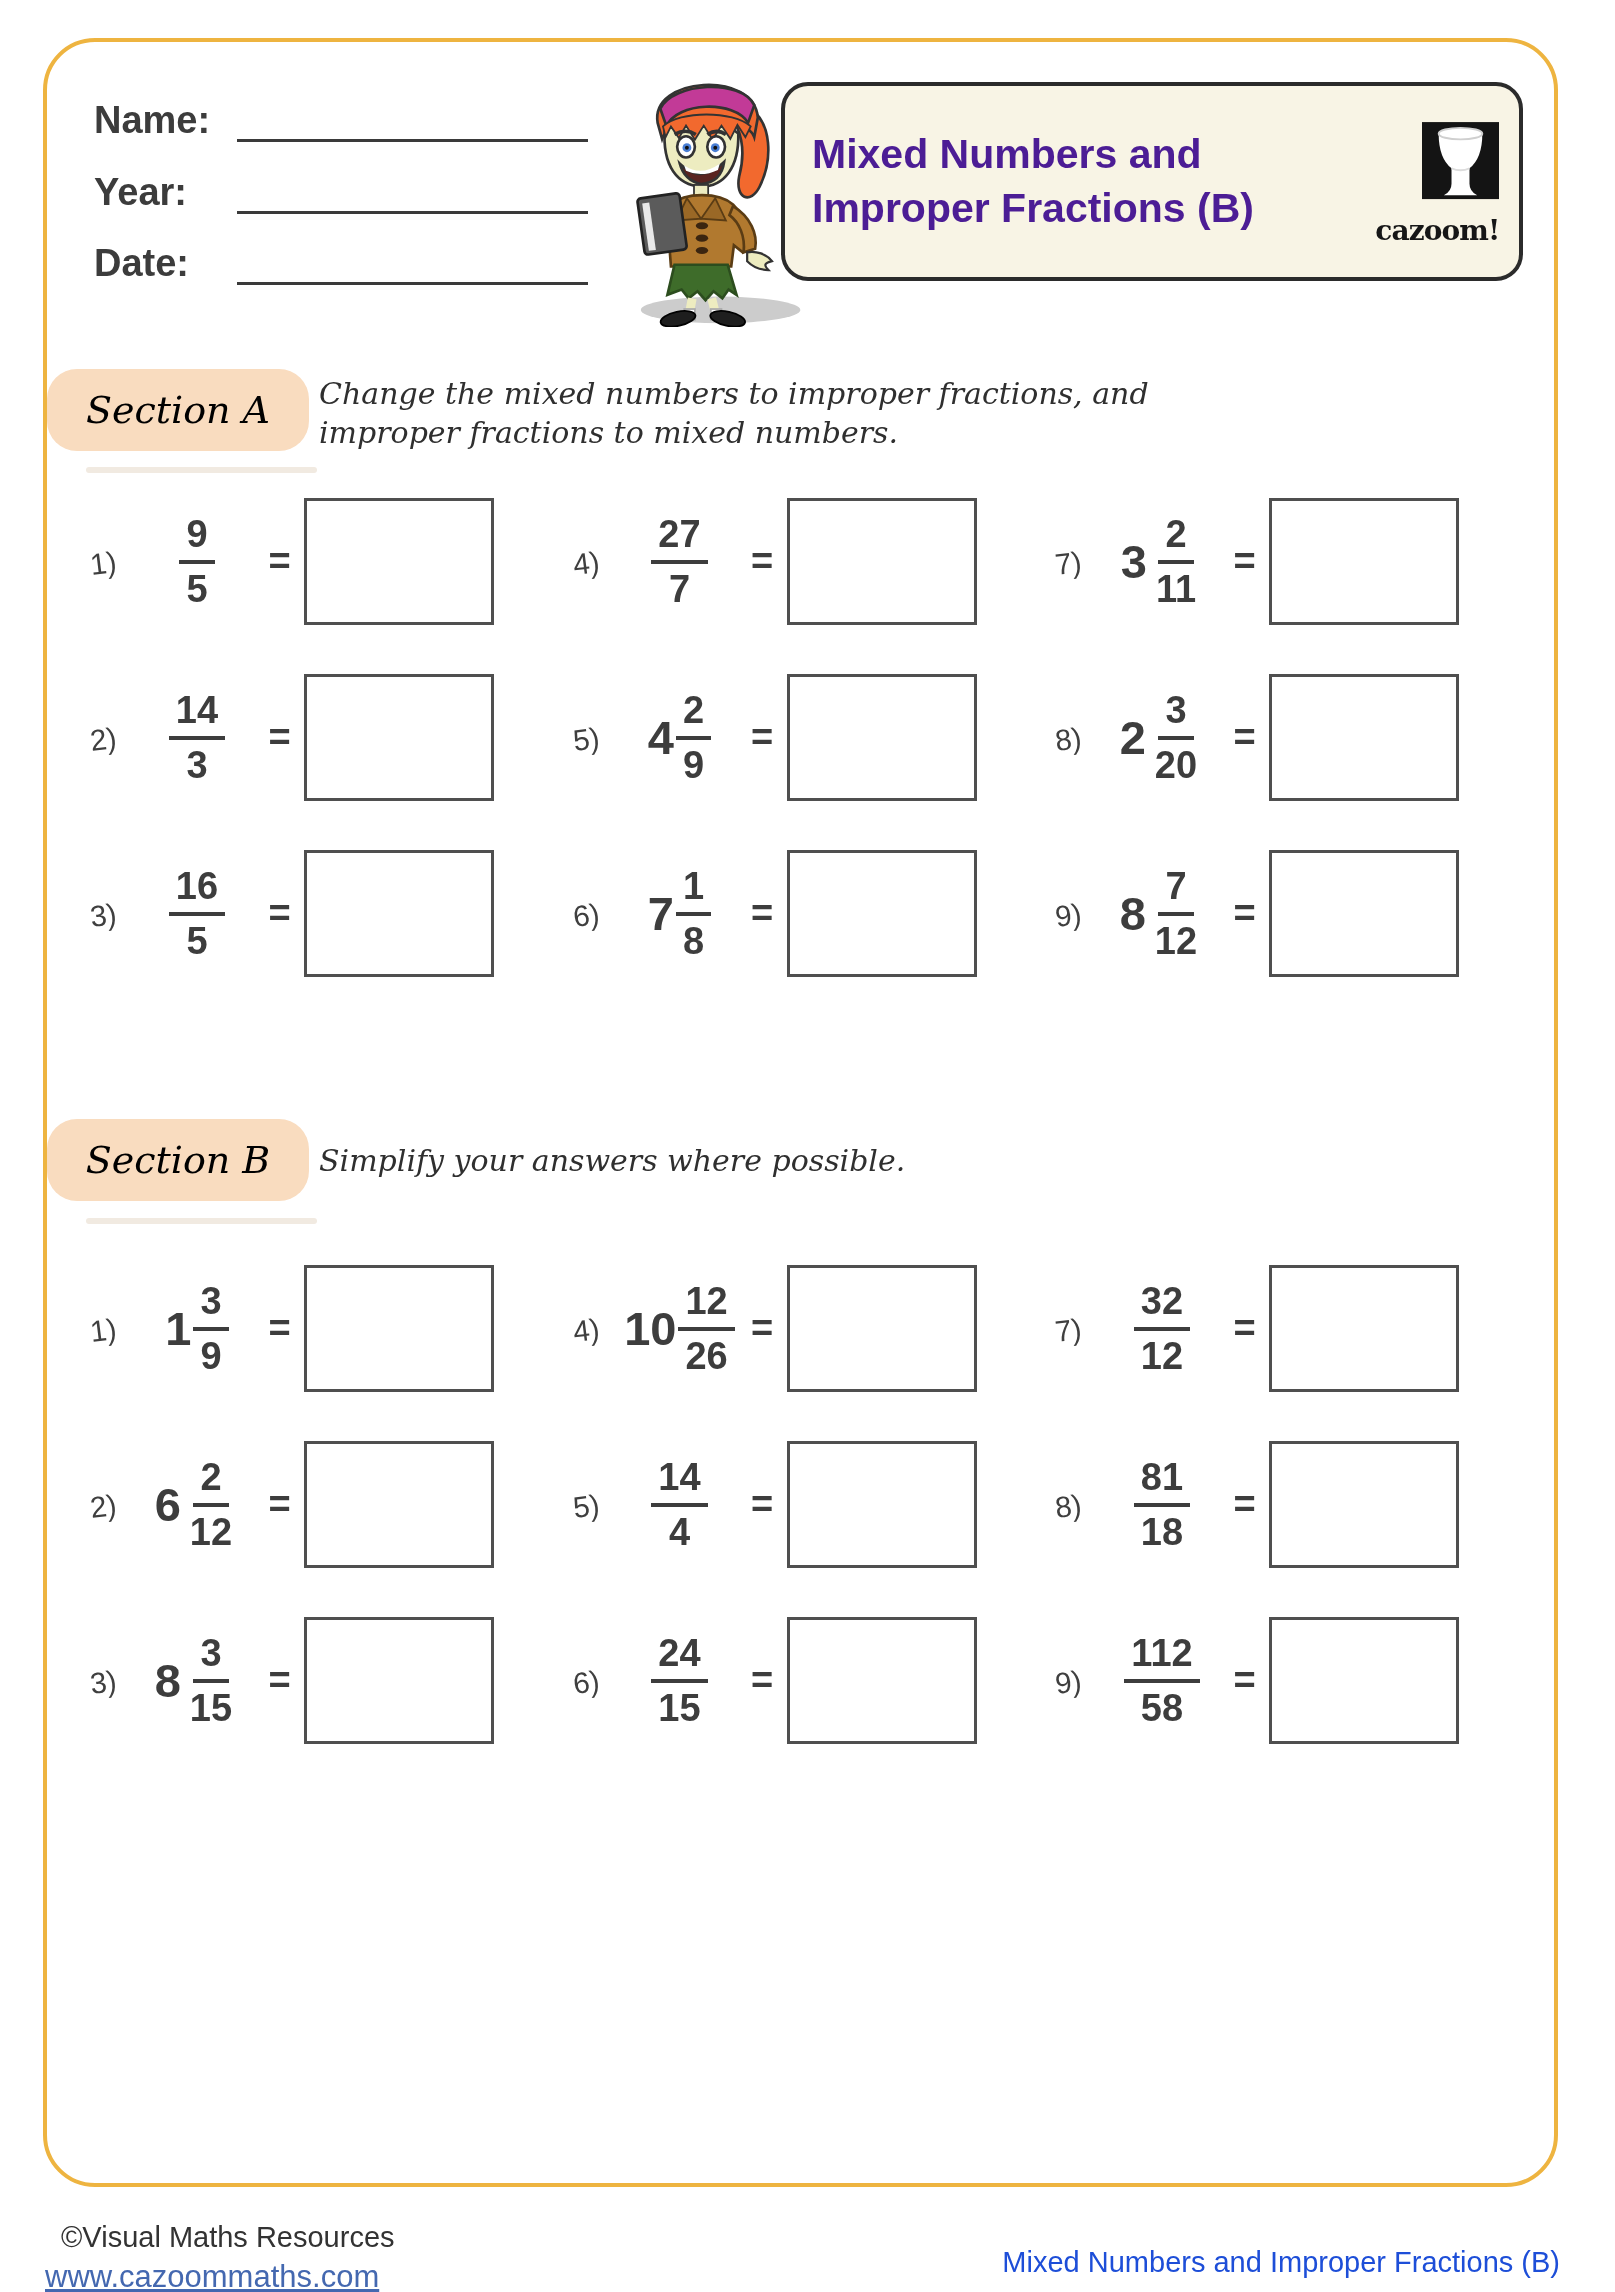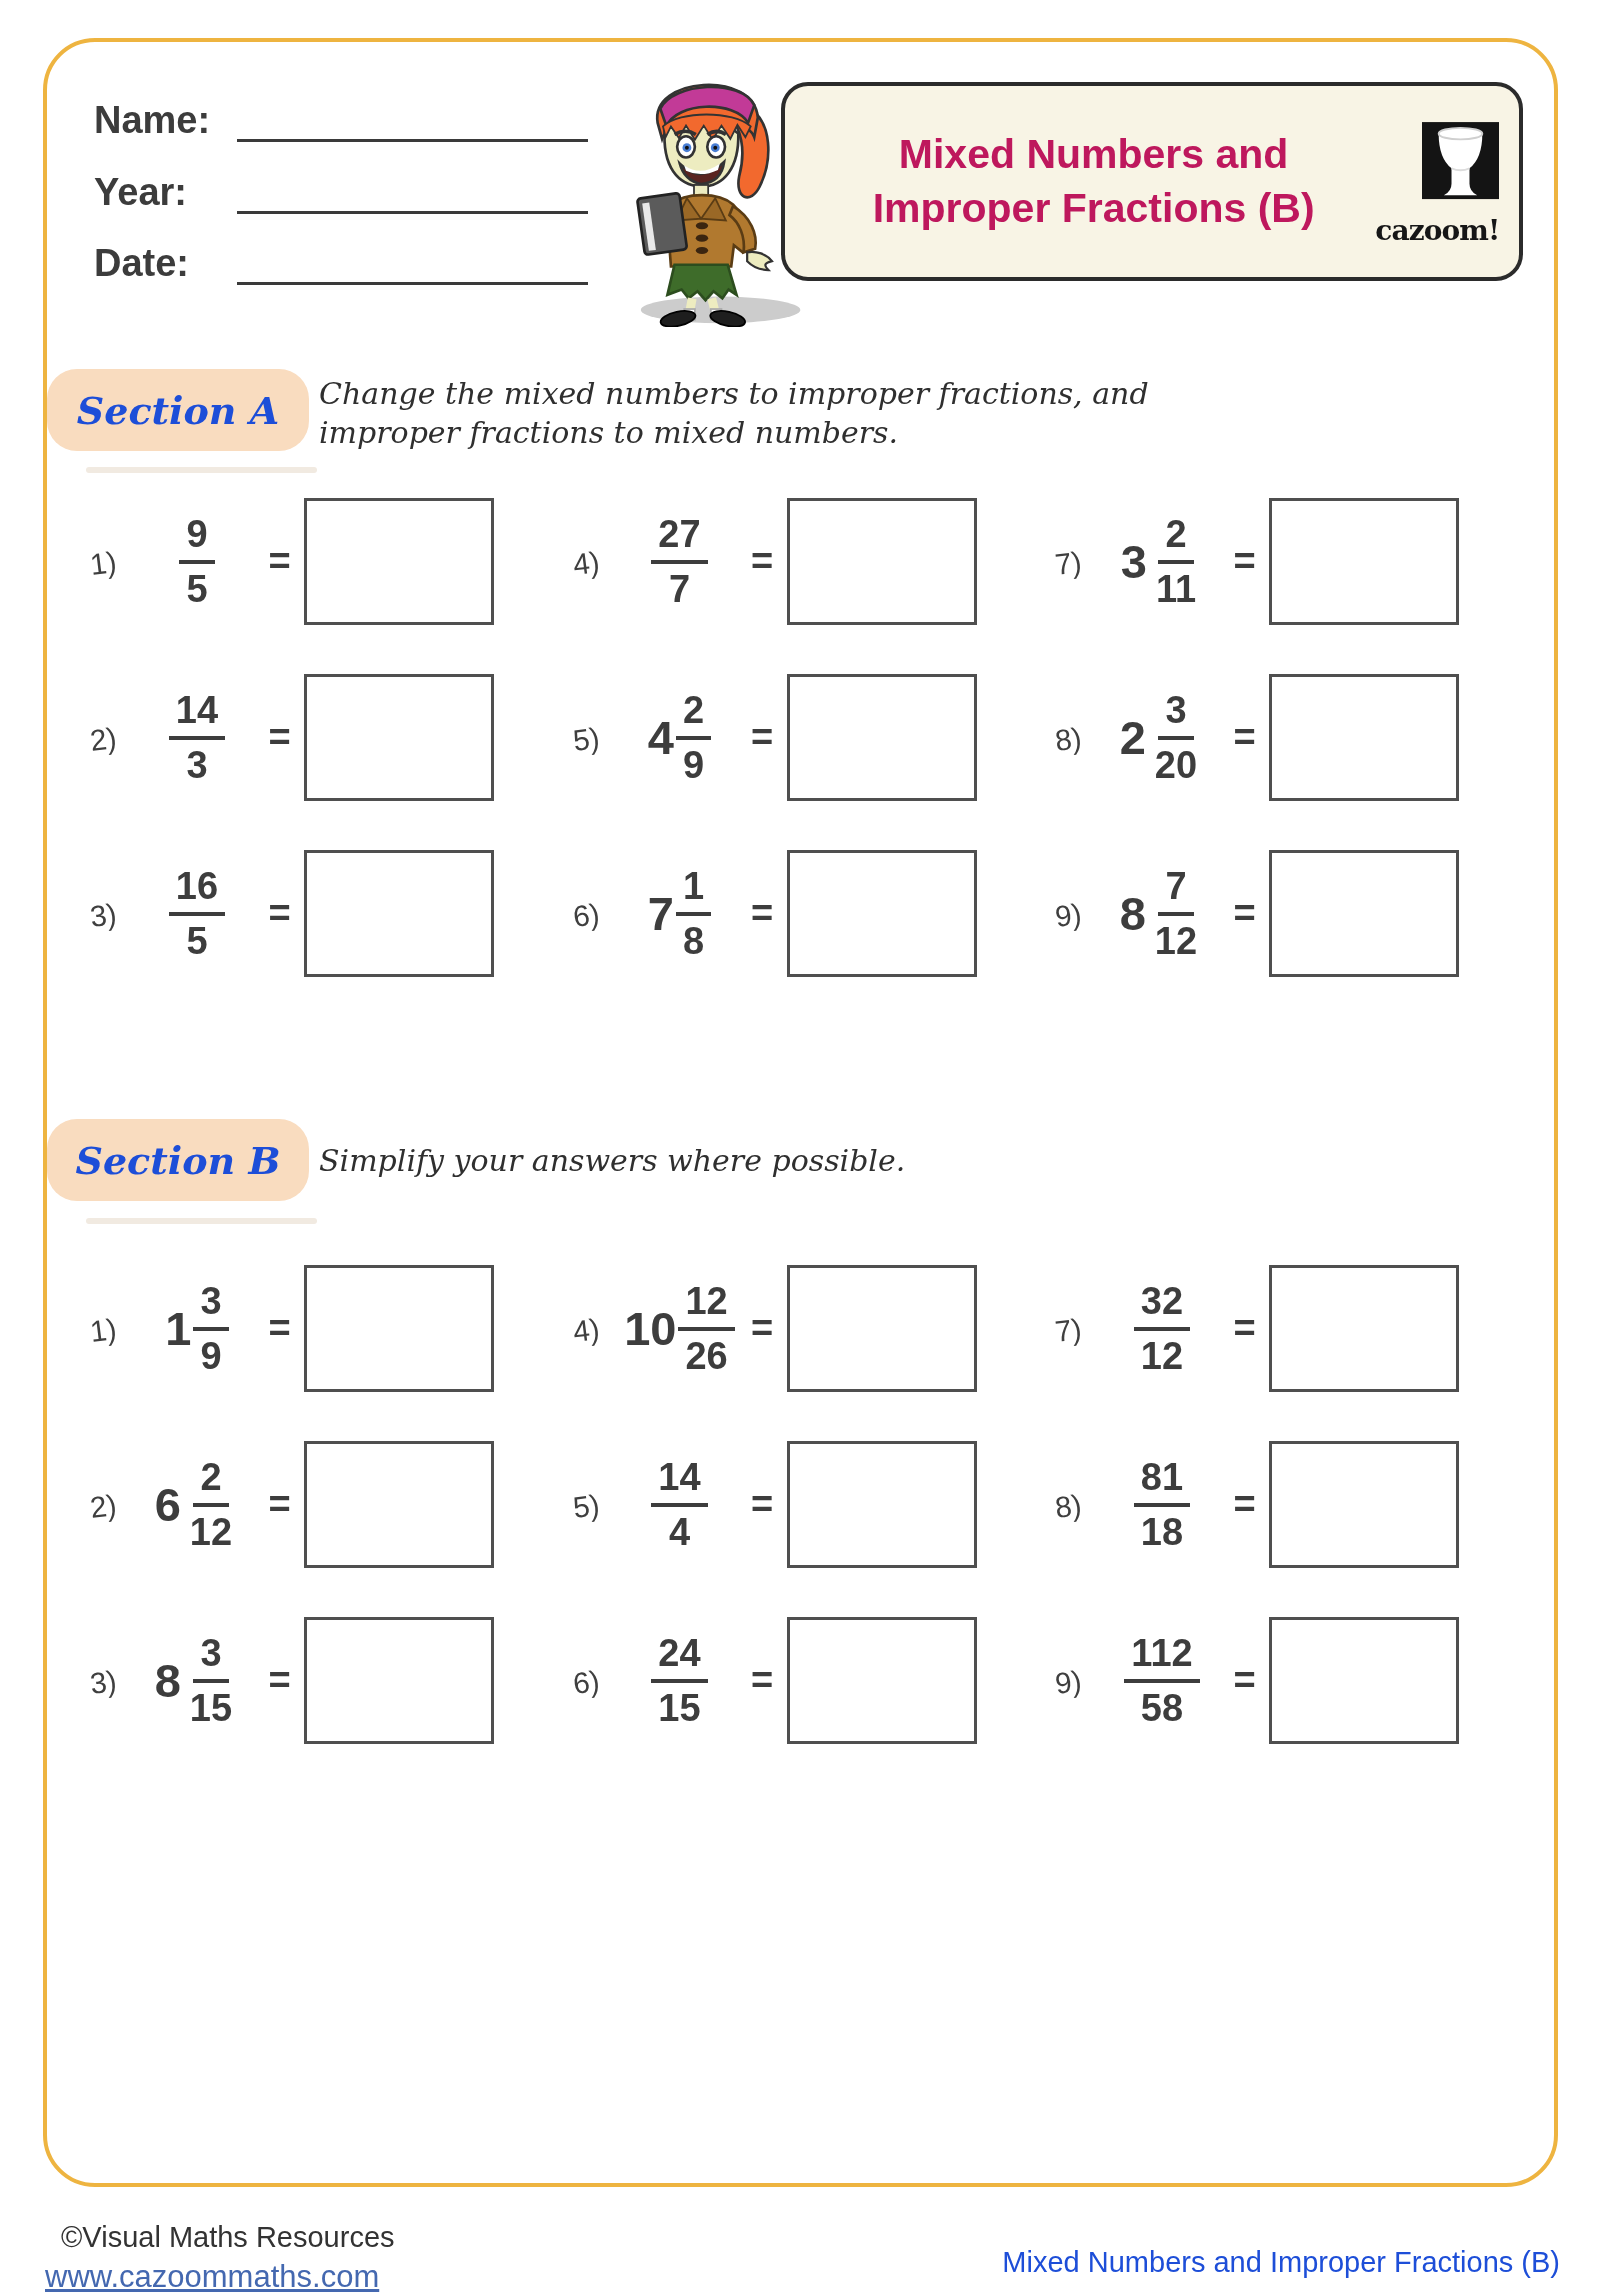--- a/index.html
+++ b/index.html
@@ -25,39 +25,39 @@
   .field-line { width:351px; height:36px; border-bottom:3.6px solid #3a3a3a; }
 
   .mascot { position:absolute; left:616px; top:52px; width:195px; height:282px; }
 
   .titlebox {
     position:absolute; left:781px; top:82px; width:742px; height:199px;
     background:#F8F4E5; border:4.5px solid #2b2b2b; border-radius:27px;
     display:flex; align-items:center; padding:0 19.7px 0 27px;
   }
   .titletext {
-    flex:1 1 auto; text-align:center;
-    font-size:41px; font-weight:bold; color:#be185d; line-height:1.3;
+    flex:1 1 auto; text-align:left;
+    font-size:41px; font-weight:bold; color:#4c1d95; line-height:1.3;
   }
   .logo { flex:0 0 116px; display:flex; flex-direction:column; align-items:flex-end; padding-top:5.4px; }
   .logo svg { width:77px; height:90px; }
   .logo-text {
     font-family:"DejaVu Serif", serif; font-weight:bold;
     font-size:28px; color:#161616; letter-spacing:-0.9px; margin-top:1.8px;
   }
 
   
   .pill {
     position:absolute; left:47px; width:262px; height:82px;
     background:#F9DCBF; border-radius:30px;
     display:flex; align-items:center; justify-content:center;
   }
   .pill-label {
-    font-family:"DejaVu Serif", serif; font-style:italic; font-weight:bold;
-    font-size:38px; color:#1d4ed8;
+    font-family:"DejaVu Serif", serif; font-style:italic; font-weight:normal;
+    font-size:38px; color:#000000;
   }
   .pill-shadow {
     position:absolute; left:86px; width:231px; height:6.3px;
     background:#F1EAE1; border-radius:3.6px;
   }
   .instruction {
     position:absolute; left:319px;
     font-family:"DejaVu Serif", serif; font-style:italic;
     font-size:30px; color:#2f2f2f; line-height:1.3; width:913px;
   }

